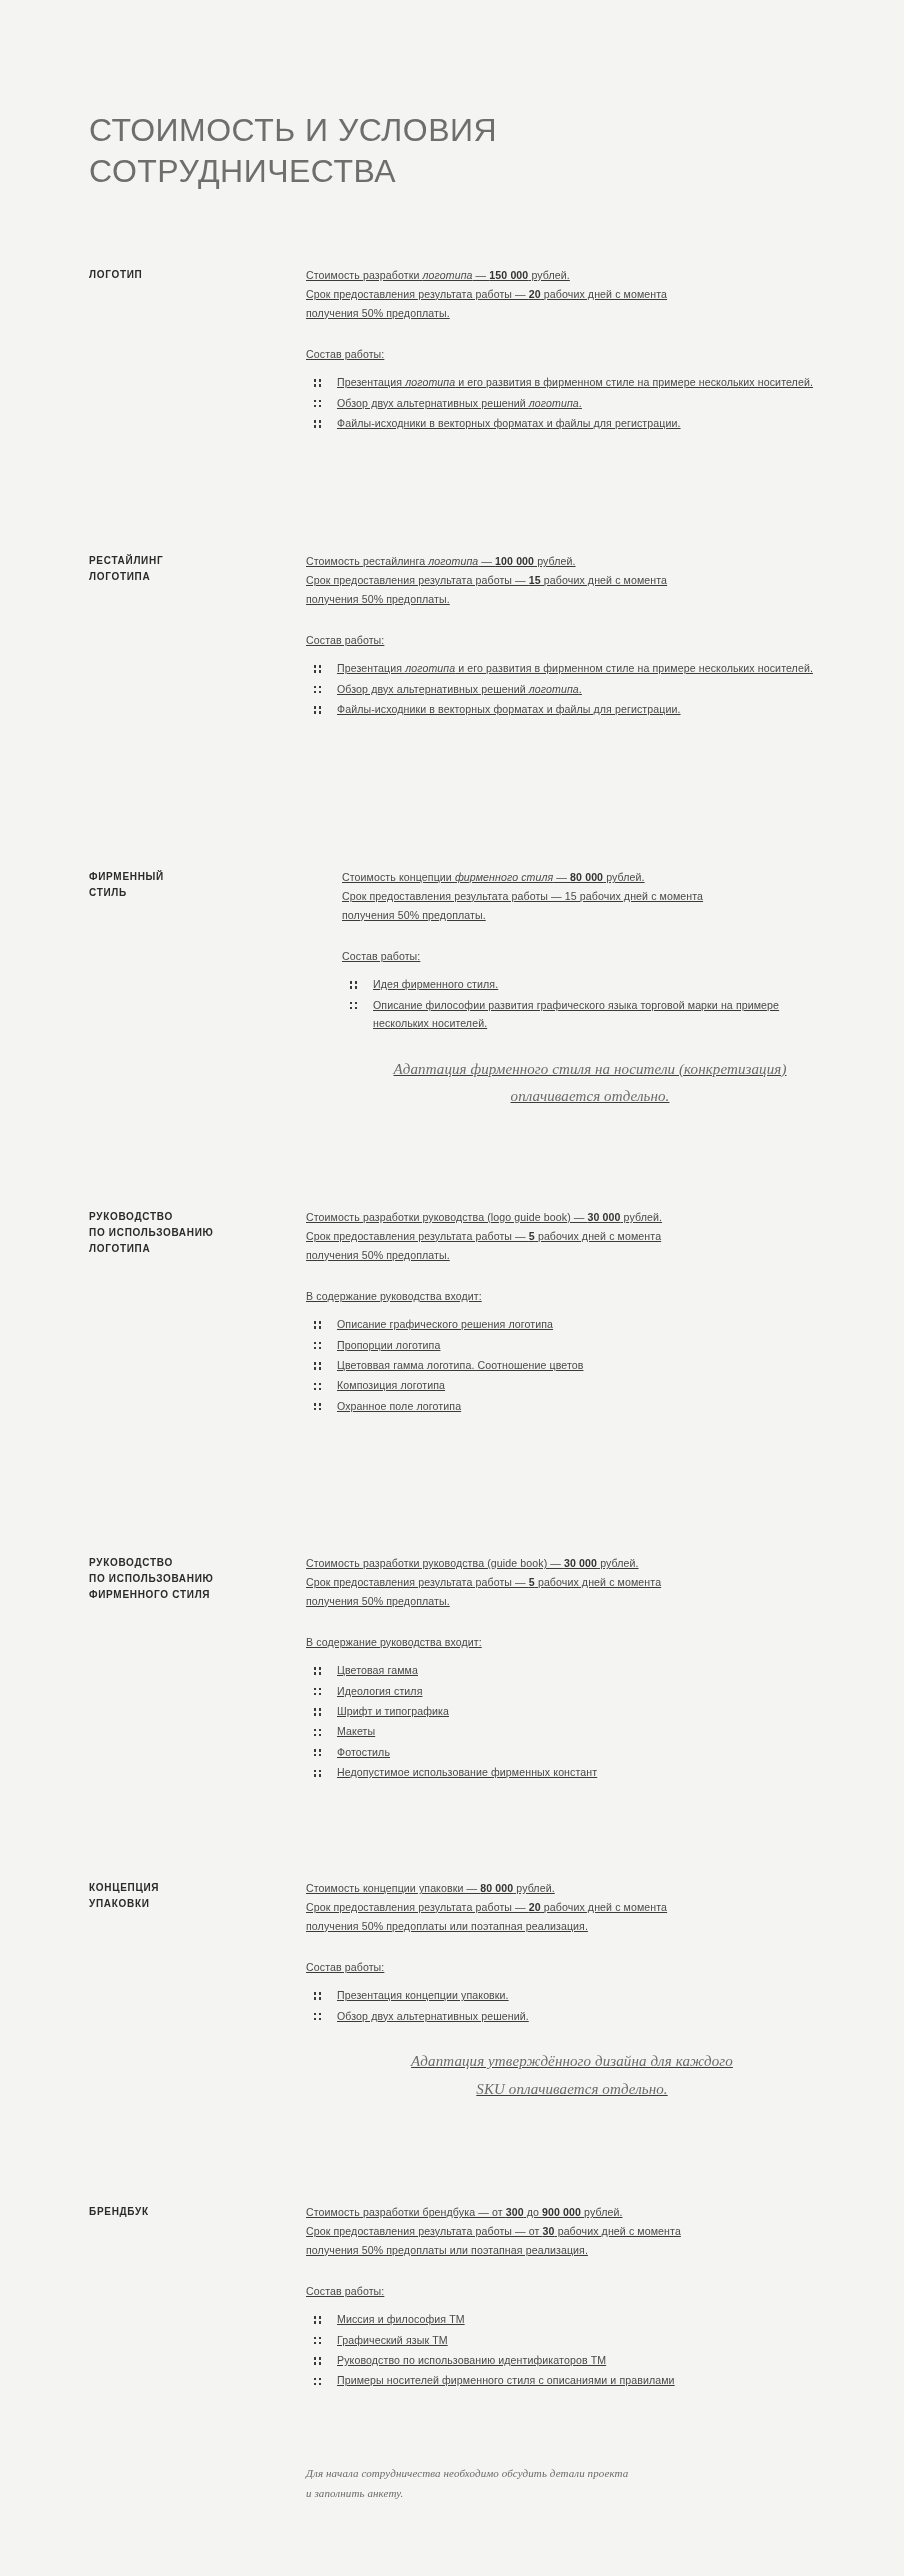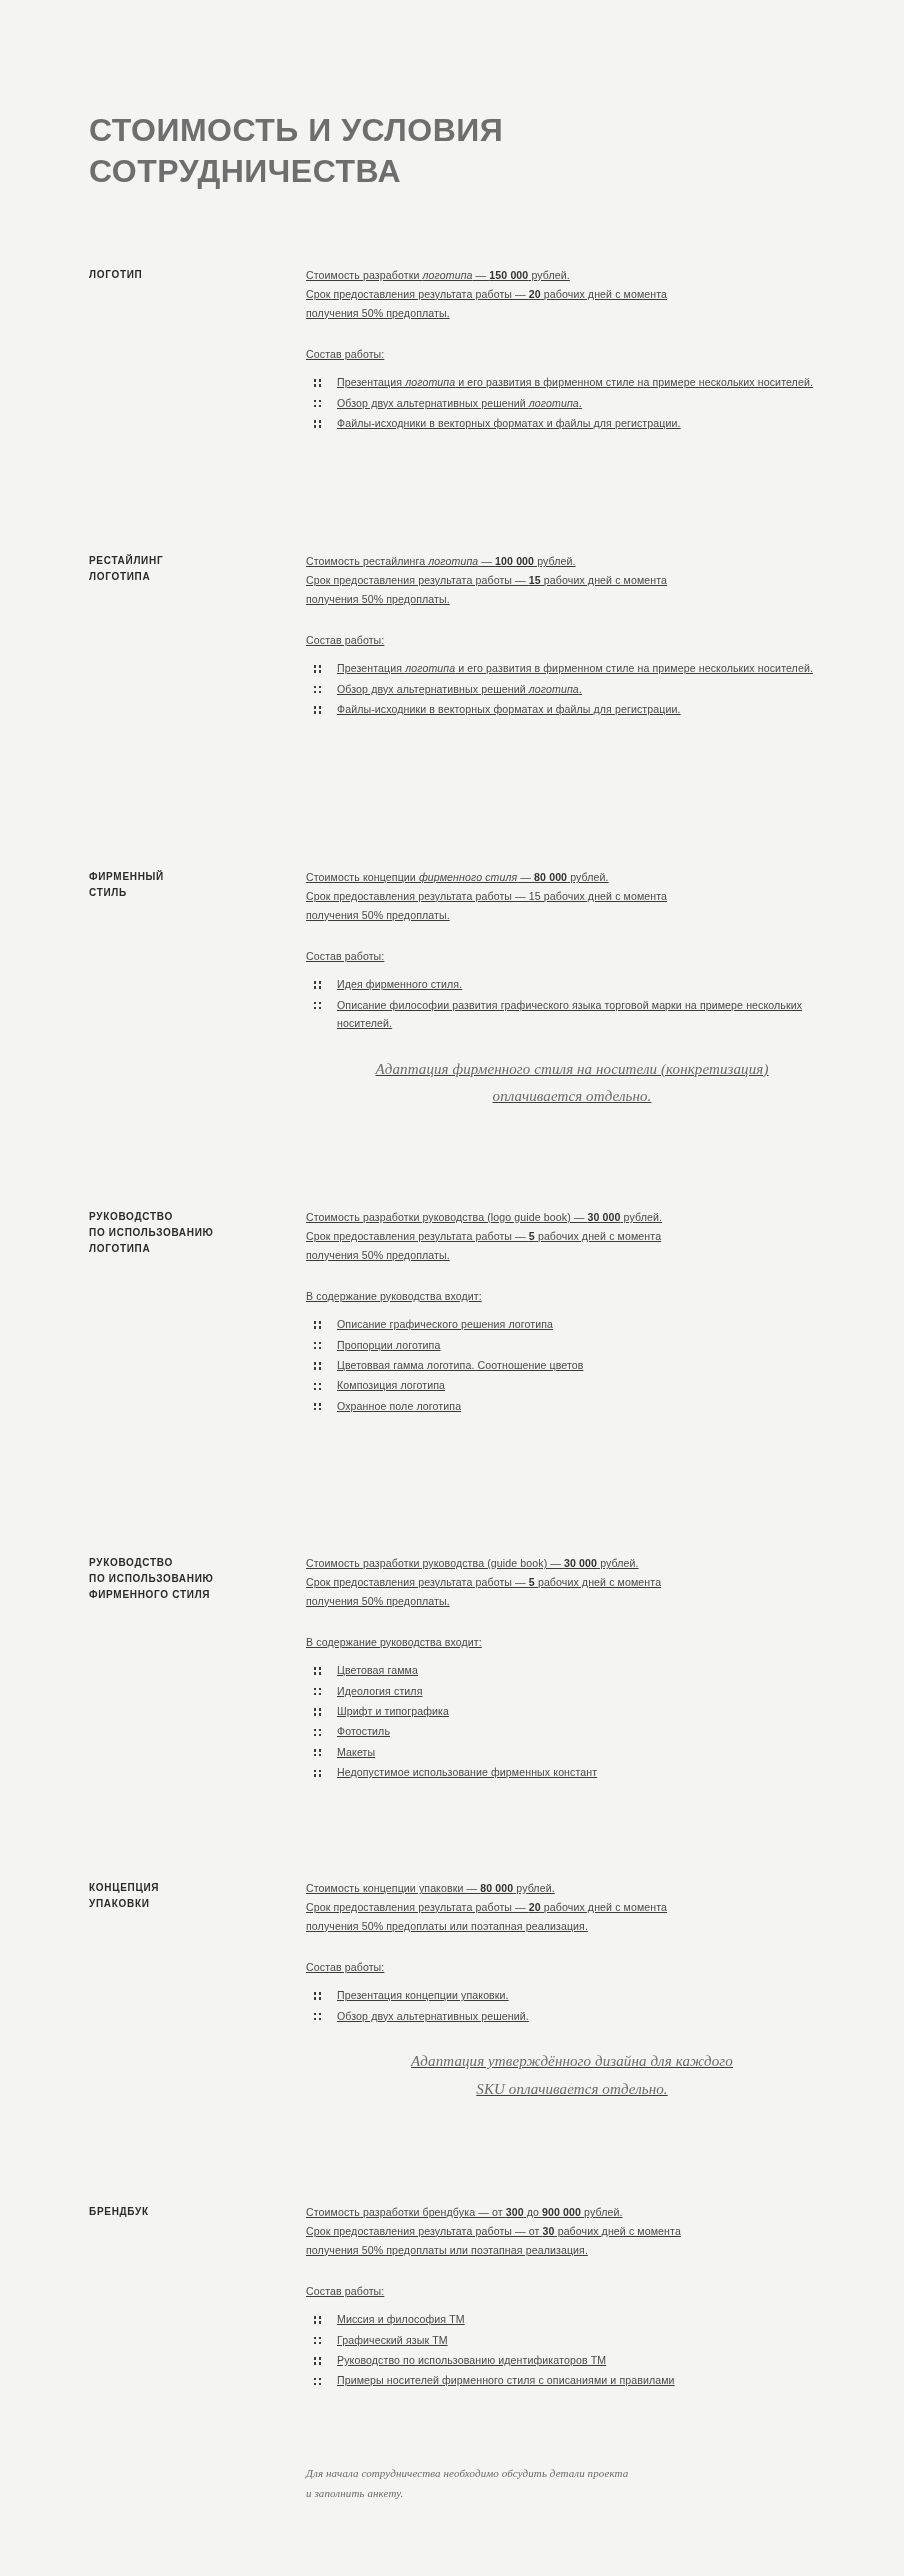--- a/index.html
+++ b/index.html
@@ -25,21 +25,21 @@
     background: #f4f4f2;
   }
 
   
   .page-title {
     position: absolute;
     left: 89px;
     top: 89px;
     width: 612px;
     font-family: "Liberation Sans", sans-serif;
-    font-weight: 700;
+    font-weight: 400;
     font-size: 32px;
     line-height: 1.27;
     letter-spacing: 0.5px;
     color: #6e6e6e;
     white-space: pre-line;
   }
 
   
   .sections {
     position: absolute;
@@ -218,21 +218,21 @@
               </span><span><span>Обзор двух альтернативных решений </span><em>логотипа</em><span>.</span></span></li>
             <li><span class="bullet-glyph">
                 <i class="tl"></i>
                 <i class="tr"></i>
                 <i class="bl"></i>
                 <i class="br"></i>
               </span><span><span>Файлы-исходники в векторных форматах и файлы для регистрации.</span></span></li>
           </ul>
         </div>
       </section>
-      <section class="section" style="top: 840px;">
+      <section class="section" style="top: 840px; gap: 36px;">
         <div class="section-label">ФИРМЕННЫЙ
 СТИЛЬ</div>
         <div class="section-body">
           <div class="intro-line"><span>Стоимость концепции </span><em>фирменного стиля</em><span>  — </span><b>80 000</b><span> рублей.</span></div>
           <div class="intro-line"><span>Срок предоставления результата работы — 15 рабочих дней с момента</span></div>
           <div class="intro-line"><span>получения 50% предоплаты.</span></div>
           <div class="list-caption">Состав работы:</div>
           <ul class="bullets">
             <li><span class="bullet-glyph">
                 <i class="tl"></i>
@@ -320,27 +320,27 @@
                 <i class="tl"></i>
                 <i class="tr"></i>
                 <i class="bl"></i>
                 <i class="br"></i>
               </span><span><span>Шрифт и типографика</span></span></li>
             <li><span class="bullet-glyph">
                 <i class="tl"></i>
                 <i class="tr"></i>
                 <i class="bl"></i>
                 <i class="br"></i>
+              </span><span><span>Макеты</span></span></li>
+            <li><span class="bullet-glyph">
+                <i class="tl"></i>
+                <i class="tr"></i>
+                <i class="bl"></i>
+                <i class="br"></i>
               </span><span><span>Фотостиль</span></span></li>
-            <li><span class="bullet-glyph">
-                <i class="tl"></i>
-                <i class="tr"></i>
-                <i class="bl"></i>
-                <i class="br"></i>
-              </span><span><span>Макеты</span></span></li>
             <li><span class="bullet-glyph">
                 <i class="tl"></i>
                 <i class="tr"></i>
                 <i class="bl"></i>
                 <i class="br"></i>
               </span><span><span>Недопустимое использование фирменных констант</span></span></li>
           </ul>
         </div>
       </section>
       <section class="section" style="top: 1851px;">

